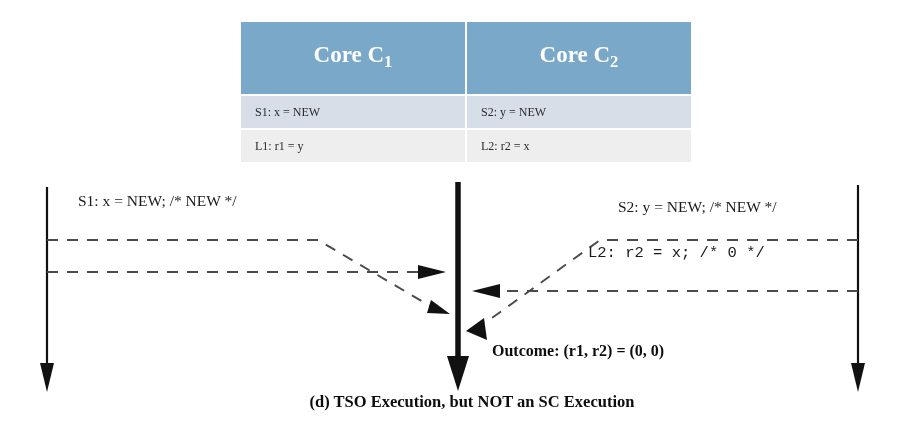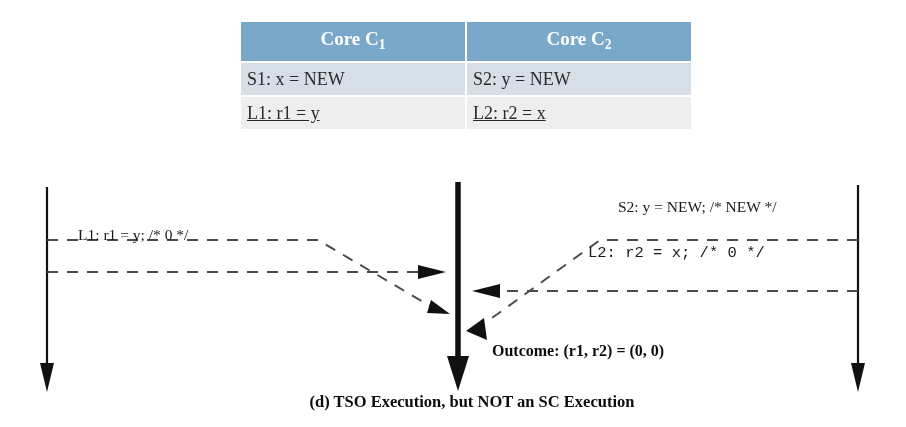--- a/index.html
+++ b/index.html
@@ -23,39 +23,39 @@
     top: 22px;
     width: 450px;
     border-collapse: collapse;
     table-layout: fixed;
   }
   #core-table th {
     background: #7aa8c9;
     color: #ffffff;
     font-family: "Liberation Serif", "DejaVu Serif", serif;
     font-weight: bold;
-    font-size: 19px;
+    font-size: 23px;
     height: 33px;
     line-height: 33px;
-    padding: 0;
+    padding: 16px;
     border-right: 2px solid #ffffff;
   }
   #core-table th:last-child { border-right: none; font-family: Liberation Serif, serif; }
   #core-table td {
-    font-size: 18px;
+    font-size: 12px;
     height: 32px;
     line-height: 32px;
-    padding: 0 0 0 6px;
+    padding: 0 0 0 14px;
     color: #2a2a2a;
     border-right: 2px solid #ffffff;
     border-top: 2px solid #ffffff;
   }
   #core-table td:last-child { border-right: none; }
   #core-table tr.row-a td { background: #d6dee7; }
-  #core-table tr.row-b td { background: #eeeeee; text-decoration: underline; }
+  #core-table tr.row-b td { background: #eeeeee; }
   .sub { font-size: 0.72em; vertical-align: -0.28em; }
 
   
   #diagram {
     position: absolute;
     left: 0;
     top: 160px;
     width: 906px;
     height: 267px;
   }
@@ -159,20 +159,20 @@
       <path d="M858,80 L600,80 L485,163" stroke="#4a4a4a" stroke-width="1.9" fill="none" stroke-dasharray="11,9"></path>
       <polygon points="484,158 487,180 466,171" fill="#111111"></polygon>
     </g>
 
     <g>
       <line x1="858" y1="131" x2="500" y2="131" stroke="#4a4a4a" stroke-width="1.9" stroke-dasharray="11,9"></line>
       <polygon points="500,124 500,138 472,131" fill="#111111"></polygon>
     </g>
   </svg>
 
-  <div class="dlabel" id="label-l1">L1: r1 = y; /* 0 */</div>
+  <div class="dlabel" id="label-s1">S1: x = NEW; /* NEW */</div>
   <div class="dlabel" id="label-s2">S2: y = NEW; /* NEW */</div>
   <div class="dlabel" id="label-l2">L2: r2 = x; /* 0 */</div>
 
   <div id="label-outcome">Outcome: (r1, r2) = (0, 0)</div>
 
   <div id="caption">(d) TSO Execution, but NOT an SC Execution</div>
 </div>
 
 </body></html>

